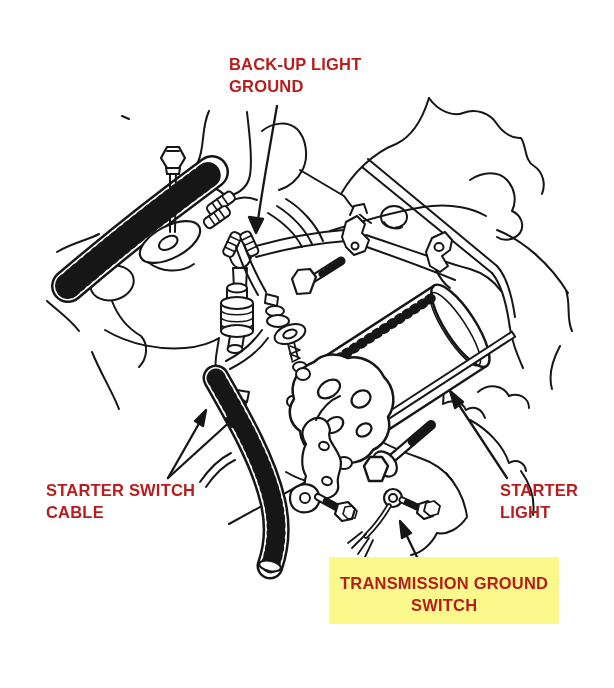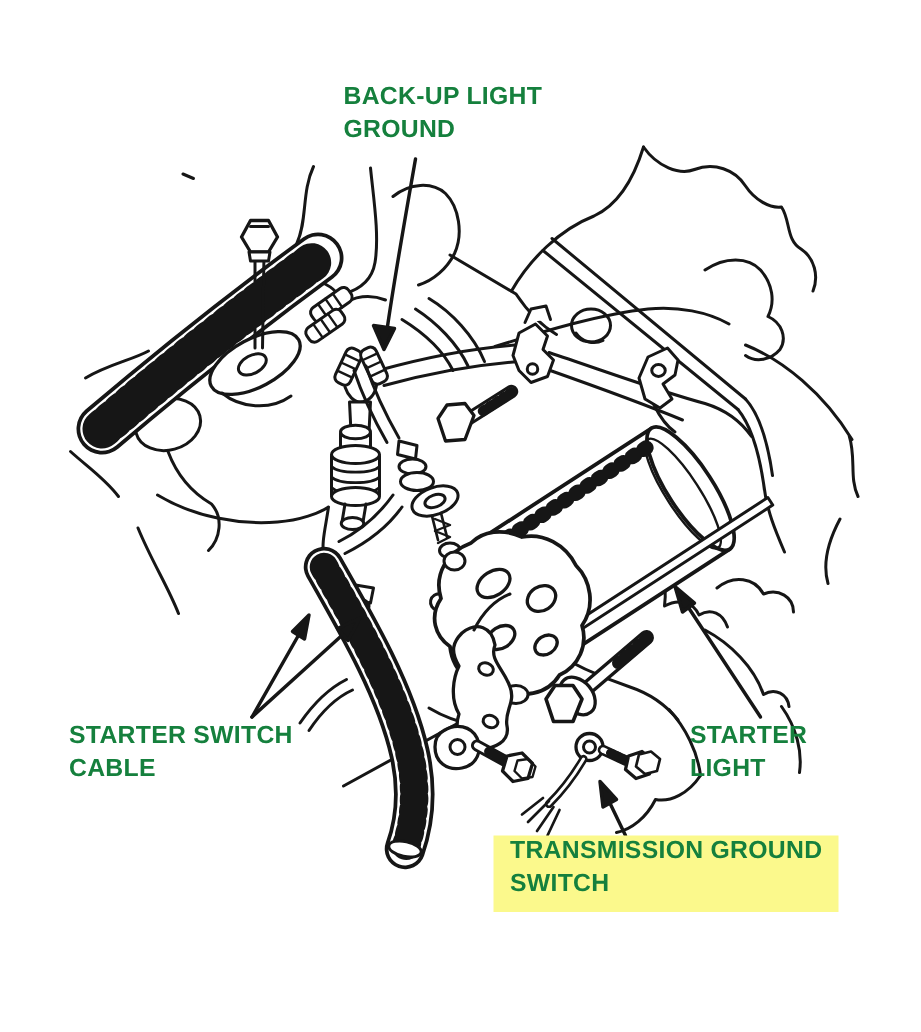--- a/index.html
+++ b/index.html
@@ -9,26 +9,27 @@
     overflow:hidden;position:relative;
   }
   .stage{position:absolute;left:0;top:0;width:614px;height:688px;}
   svg{position:absolute;left:0;top:0;}
   .lbl{
     position:absolute;
     font-weight:bold;
     font-size:16.5px;
     line-height:1.32;
     letter-spacing:.2px;
-    color:#15803d;
+    color:#b91c1c;
     white-space:nowrap;
   }
   .lbl-highlight{
     background:#FBF98C;
-    padding:0 11px 7px 11px;
+    padding:16px 11px 7px 11px;
+    text-align:center;
   }
 </style>
 </head>
 <body>
 
 <div class="stage">
 
 <svg width="614" height="688" viewBox="0 0 614 688">
   <g fill="none" stroke="#161616" stroke-width="2" stroke-linecap="round" stroke-linejoin="round">
 
@@ -231,21 +232,21 @@
   <div class="lbl" style="left:229px;top:54px;">
     <span>BACK-UP LIGHT</span><br>
     <span>GROUND</span>
   </div>
 
   <div class="lbl" style="left:46px;top:480px;">
     <span>STARTER SWITCH</span><br>
     <span>CABLE</span>
   </div>
 
-  <div class="lbl" style="left:460px;top:480px;">
+  <div class="lbl" style="left:500px;top:480px;">
     <span>STARTER</span><br>
     <span>LIGHT</span>
   </div>
 
   <div class="lbl lbl-highlight" style="left:329px;top:557px;">
     <span>TRANSMISSION GROUND</span><br>
     <span>SWITCH</span>
   </div>
 
 </div>

